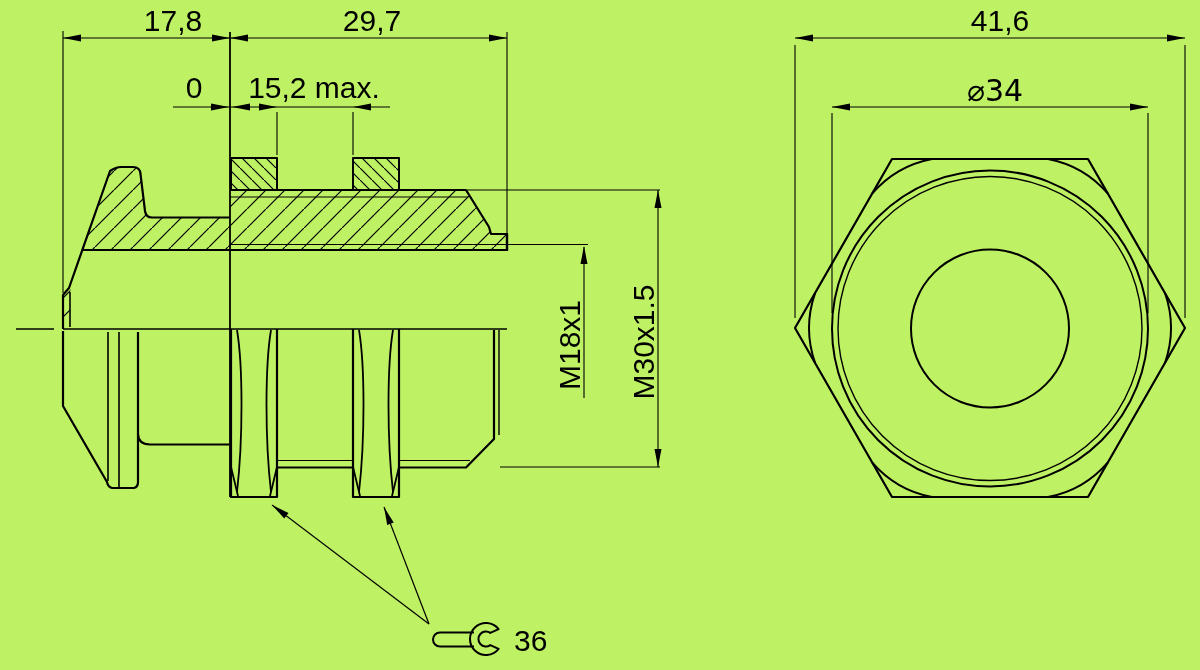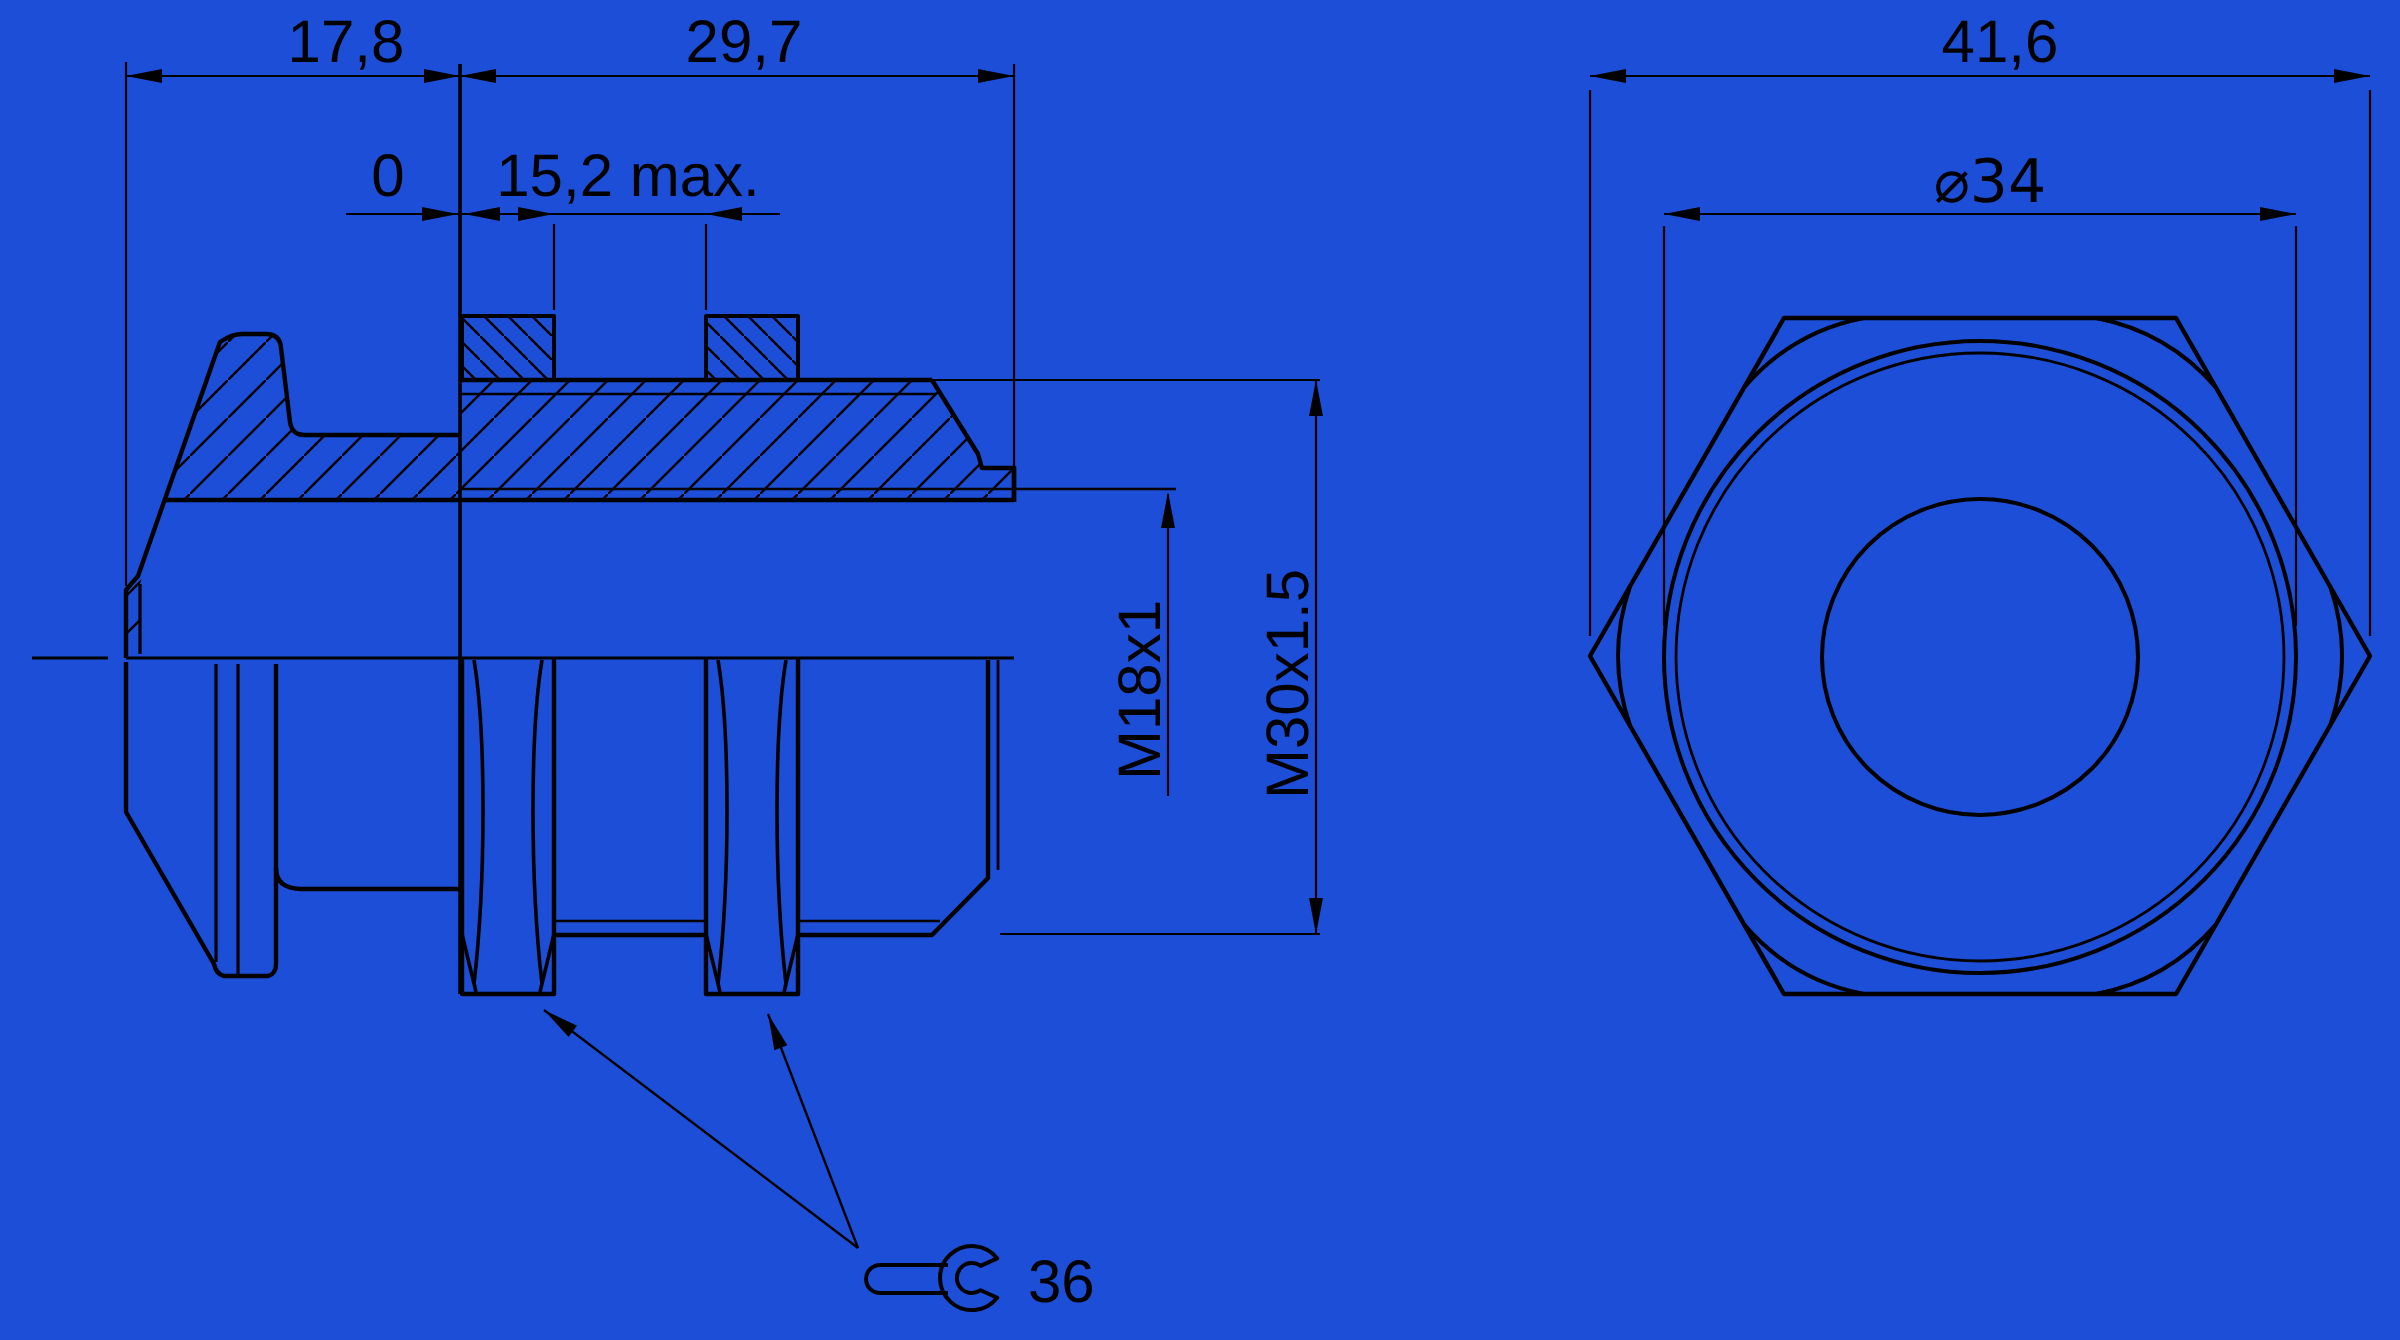--- a/index.html
+++ b/index.html
@@ -1,16 +1,16 @@
 <!DOCTYPE html>
 <html><head>
 <meta charset="utf-8">
 <style>
   html,body{margin:0;padding:0;background:#fff;}
-  .stage{width:1200px;height:670px;background:#1d4ed8;position:relative;overflow:hidden;
+  .stage{width:1200px;height:670px;background:#bef264;position:relative;overflow:hidden;
          font-family:"Liberation Sans",sans-serif;}
   svg{display:block;}
   .dim-label{font-family:"Liberation Sans",sans-serif;font-size:30px;fill:#000;}
   .dia-label{font-family:"DejaVu Sans","Liberation Sans",sans-serif;font-size:30px;fill:#000;}
   .outline{stroke:#000;fill:none;stroke-linejoin:round;stroke-linecap:butt;}
   .w22{stroke-width:2.2;} .w20{stroke-width:2;} .w18{stroke-width:1.8;}
   .w16{stroke-width:1.6;} .w14{stroke-width:1.4;} .w12{stroke-width:1.2;} .w11{stroke-width:1.1;}
   .arrow{fill:#000;stroke:none;}
 </style>
 </head>

